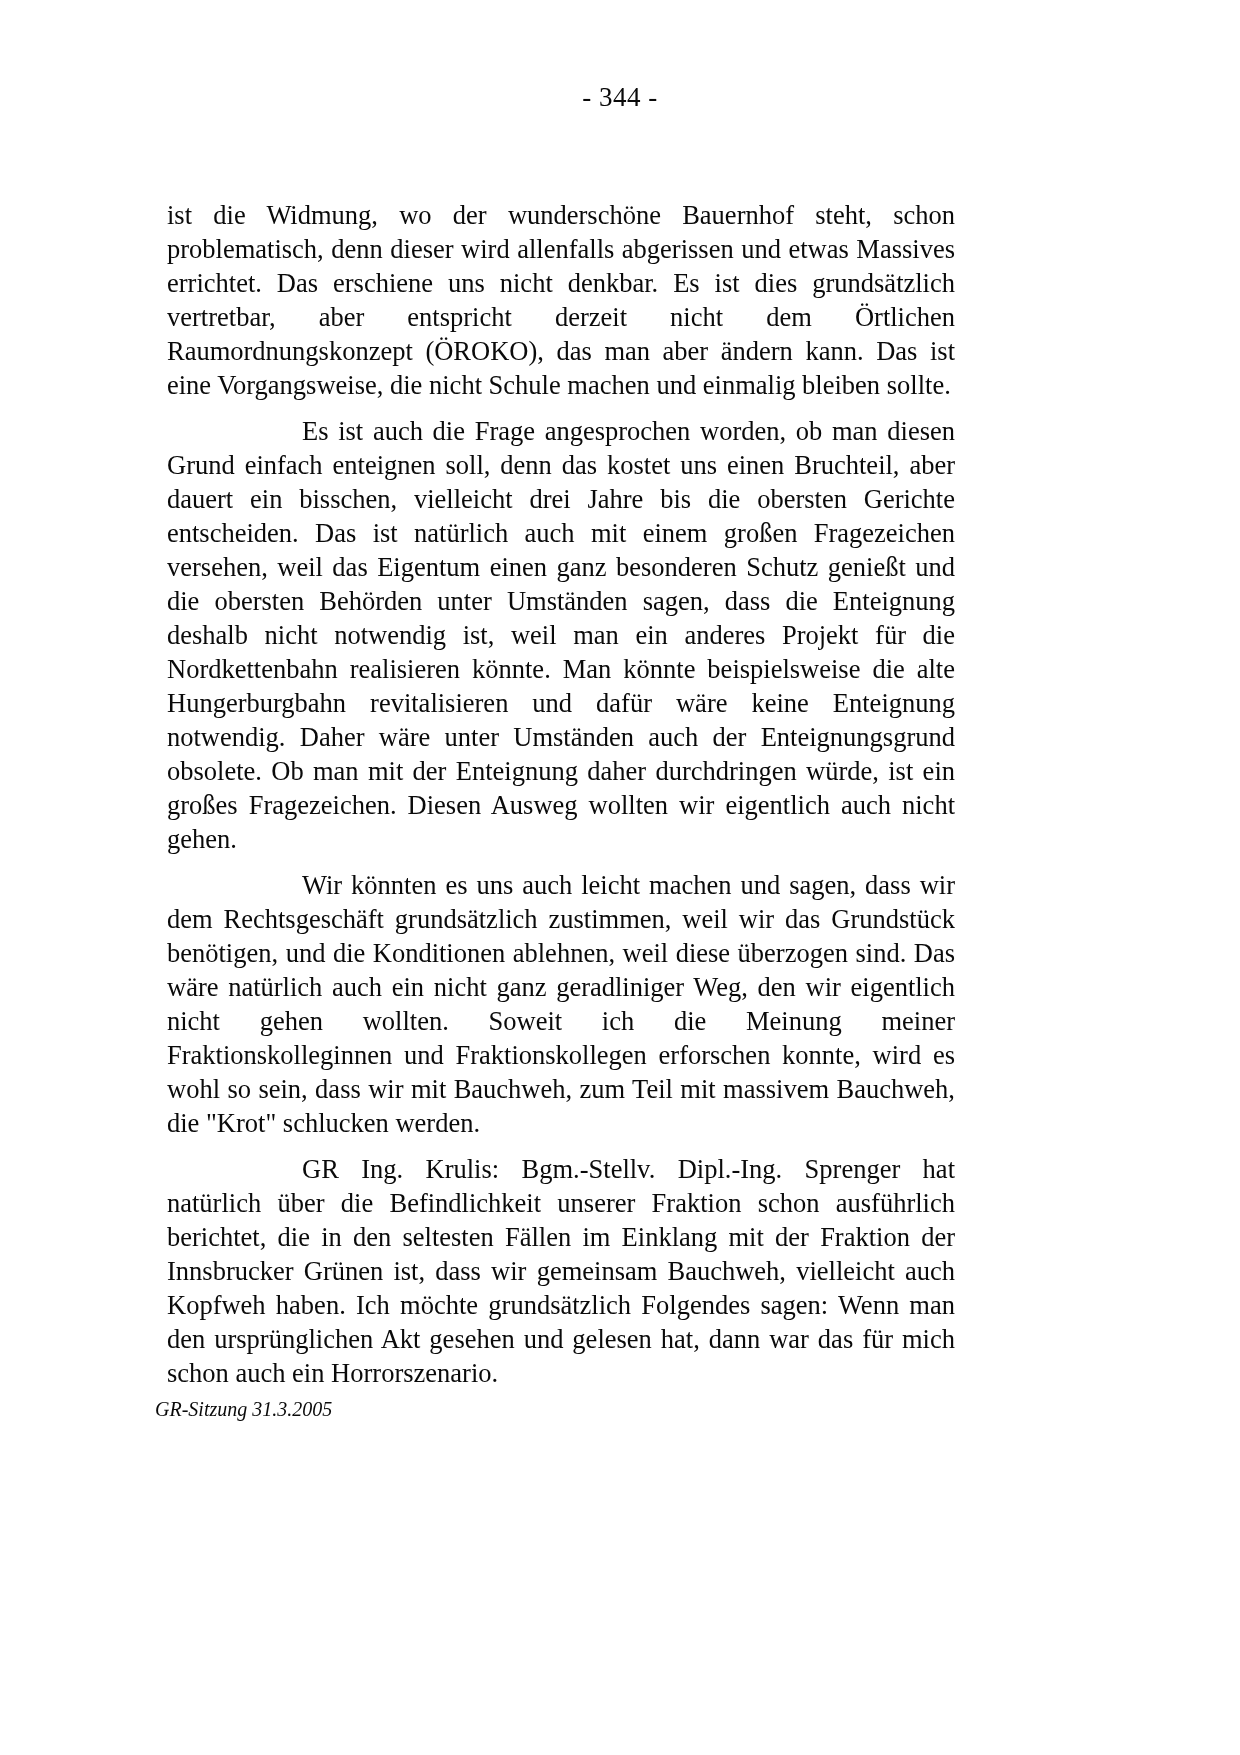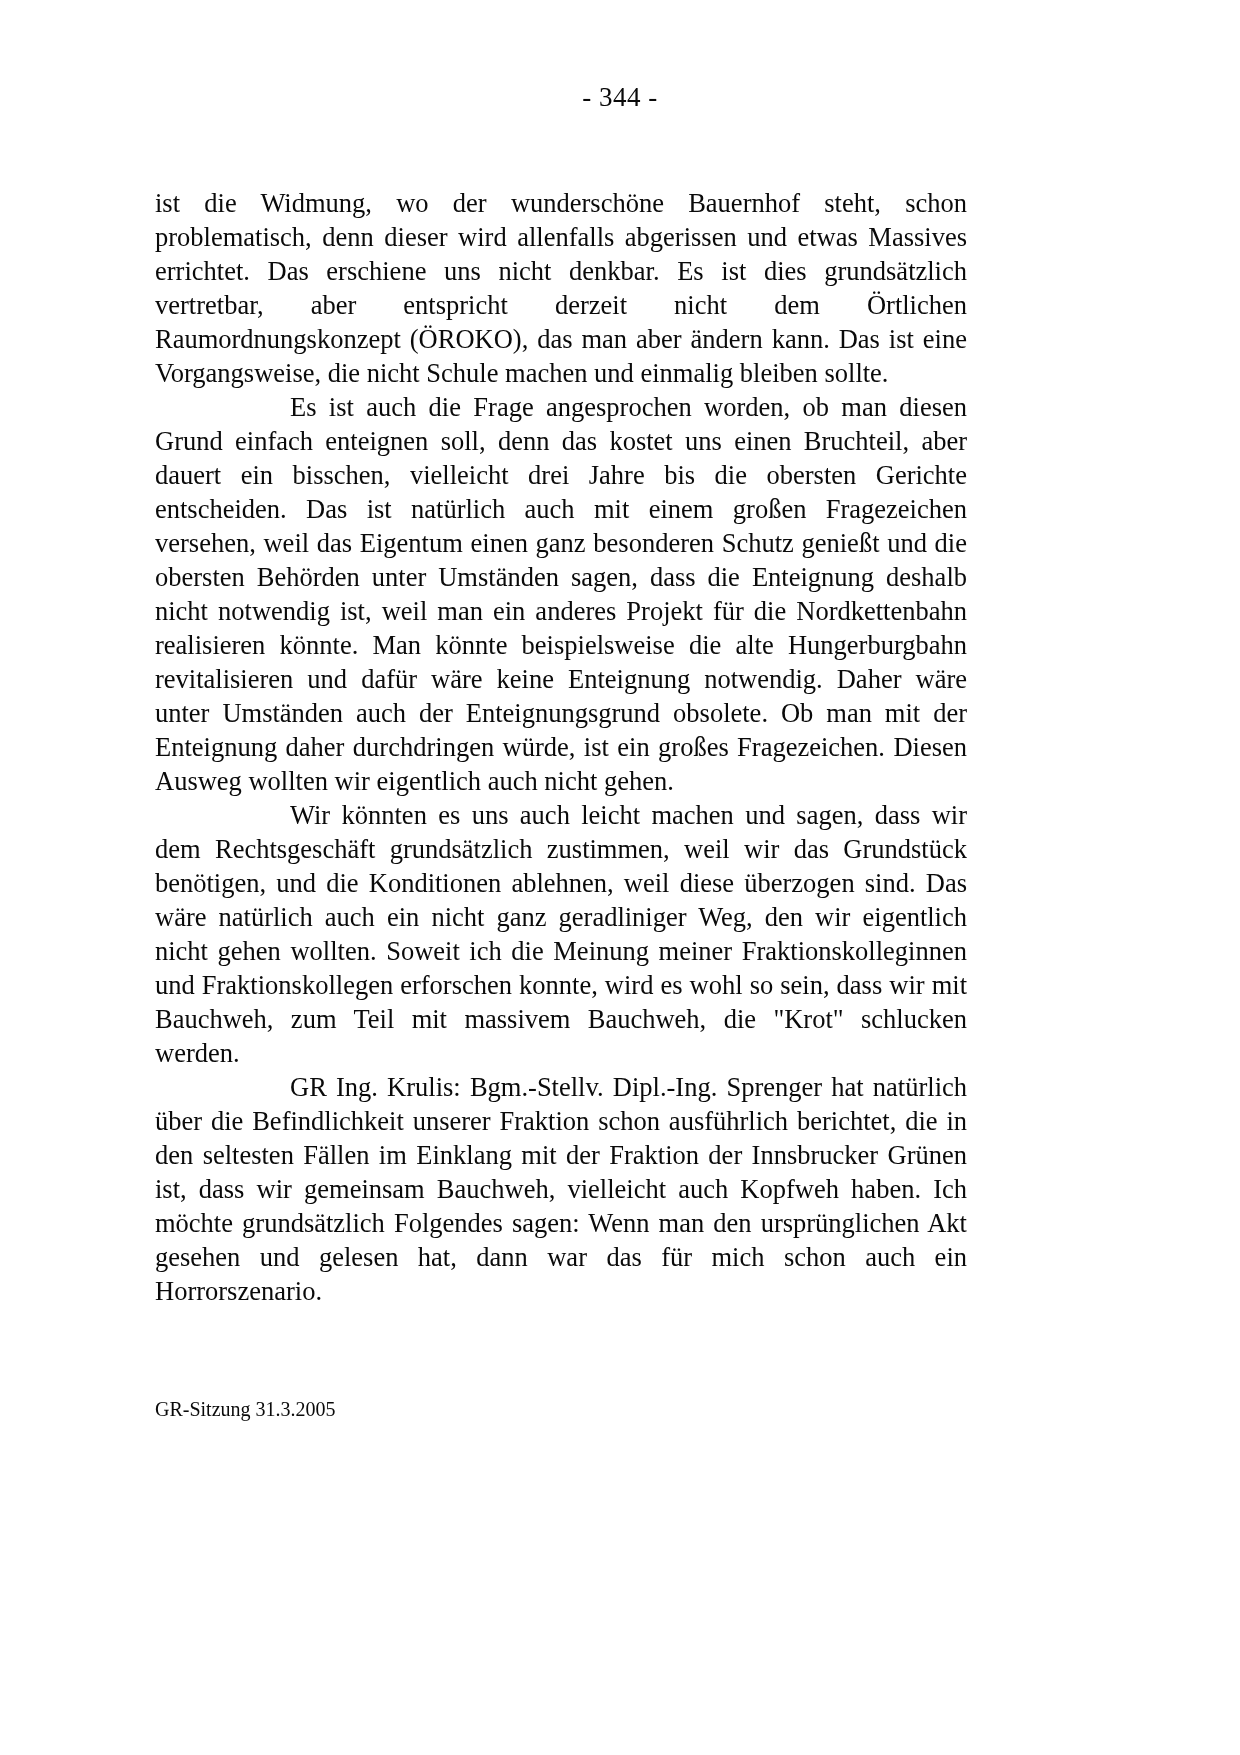--- a/index.html
+++ b/index.html
@@ -28,33 +28,34 @@
   .text-block {
     position: absolute;
     top: 186px;
     left: 155px;
     width: 812px;
     font-size: 26.5px;
     line-height: 34px;
     text-align: justify;
   }
   .text-block p {
-    margin: 0;
+    margin: 12px;
     padding: 0;
   }
   .text-block p.indented {
     text-indent: 135px;
   }
   .speaker {
   }
   .page-footer {
     position: absolute;
     top: 1398px;
     left: 155px;
     font-size: 20px;
+    font-style: italic;
   }
 </style>
 </head>
 <body>
 
 <div class="page">
 
   <div class="page-number">- 344 -</div>
 
   <div class="text-block">

